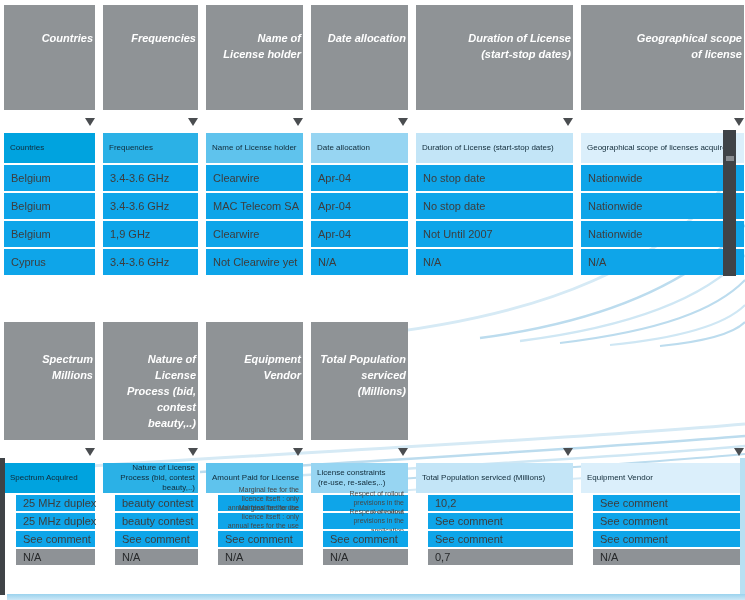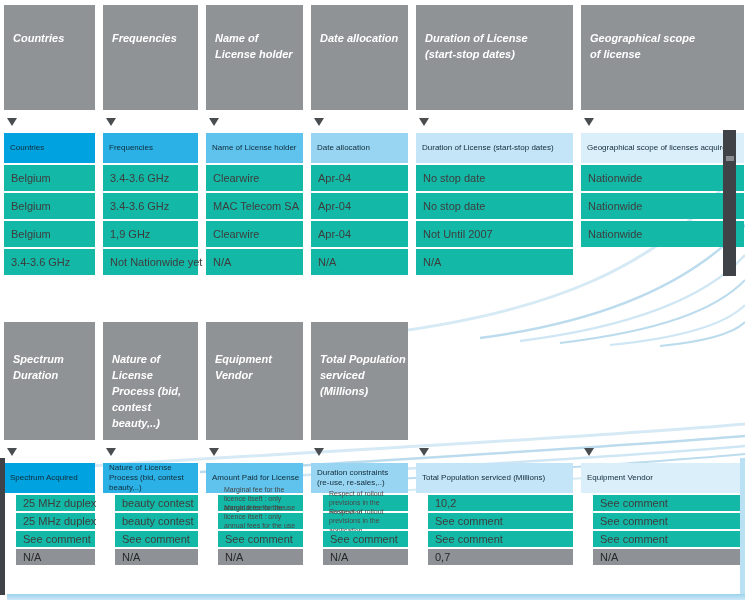--- a/index.html
+++ b/index.html
@@ -1,38 +1,38 @@
 <!DOCTYPE html>
 <html><head>
 <meta charset="utf-8">
 <style>
   html,body{margin:0;padding:0;background:#fff;}
   #stage{position:relative;width:745px;height:600px;background:#ffffff;overflow:hidden;
          font-family:"Liberation Sans",sans-serif;}
   #stage *{box-sizing:border-box;}
   .swoosh{position:absolute;left:0;top:0;z-index:0;}
-  .tbl{position:absolute;left:0;width:745px;z-index:1;}
+  .tbl{position:absolute;left:0;width:745px;z-index:1;text-align:right;}
   #top-table{top:5px;}
   #bottom-table{top:322px;}
   .grid{display:grid;grid-template-columns:91px 95px 97px 97px 157px 163px;column-gap:8px;padding-left:4px;}
   
   .panel{background:#8f9396;color:#ffffff;font-style:italic;font-weight:bold;font-size:11px;
          line-height:1.45;white-space:pre-line;padding:26px 2px 0 9px;}
   #top-table .panel{height:105px;}
   #bottom-table .panel{height:118px;padding-top:30px;}
   
   .arrow-row{margin-top:7px;height:9px;}
   .tri{display:inline-block;width:0;height:0;border:5px solid transparent;border-top:8px solid #4a4d50;margin-left:3px;}
   
   .colhead-row{margin-top:7px;}
   .colhead{height:30px;display:flex;align-items:center;font-size:8px;color:#102a38;
            padding:0 3px 0 6px;line-height:1.25;white-space:pre-line;}
   
   .datarow{margin-top:2px;}
-  .cell{background:#14b8a6;height:26px;display:flex;align-items:center;
+  .cell{background:#0ea5e9;height:26px;display:flex;align-items:center;
         padding:0 2px 0 7px;font-size:11px;color:#3d3d3d;white-space:nowrap;}
   #bottom-table .cell{height:16px;margin-left:12px;}
   .cell.small{font-size:7px;white-space:normal;line-height:1.3;padding:2px 4px 2px 6px;color:#474747;}
   .row-dark .cell{background:#8e9296;color:#26282a;}
   
   #top-scroll{position:absolute;left:723px;top:130px;width:13px;height:146px;background:#3f4347;z-index:2;}
   #top-scroll .thumb{display:block;margin:26px auto 0;width:8px;height:5px;background:#888c90;}
   #bottom-left-scroll{position:absolute;left:0;top:458px;width:5px;height:137px;background:#3f4347;z-index:2;}
   #bottom-right-strip{position:absolute;left:740px;top:458px;width:5px;height:137px;background:#b9e0f3;z-index:2;}
   #hbar{position:absolute;left:7px;top:594px;width:738px;height:6px;
@@ -104,37 +104,38 @@
         </div>
         <div class="grid datarow">
           <div class="cell">Belgium</div>
           <div class="cell">1,9 GHz</div>
           <div class="cell">Clearwire</div>
           <div class="cell">Apr-04</div>
           <div class="cell">Not Until 2007</div>
           <div class="cell">Nationwide</div>
         </div>
         <div class="grid datarow">
+          <div class="cell">Cyprus</div>
           <div class="cell">3.4-3.6 GHz</div>
-          <div class="cell">Not Nationwide yet</div>
+          <div class="cell">Not Clearwire yet</div>
           <div class="cell">N/A</div>
           <div class="cell">N/A</div>
           <div class="cell">N/A</div>
         </div>
       </div>
   </section>
 
   <div id="top-scroll">
     <span class="thumb"></span>
   </div>
 
   <section class="tbl" id="bottom-table">
     <div class="grid">
         <div class="panel">Spectrum
-Duration</div>
+Millions</div>
         <div class="panel">Nature of License
 Process (bid,
 contest beauty,..)</div>
         <div class="panel">Equipment
 Vendor</div>
         <div class="panel">Total Population
 serviced (Millions)</div>
       </div>
     <div class="grid arrow-row">
         <div><span class="tri"></span></div>
@@ -142,21 +143,21 @@
         <div><span class="tri"></span></div>
         <div><span class="tri"></span></div>
         <div><span class="tri"></span></div>
         <div><span class="tri"></span></div>
       </div>
     <div class="grid colhead-row">
         <div class="colhead" style="background: rgb(0, 163, 223);">Spectrum Acquired</div>
         <div class="colhead" style="background: rgb(43, 177, 230);">Nature of License
 Process (bid, contest beauty,..)</div>
         <div class="colhead" style="background: rgb(95, 195, 237);">Amount Paid for License</div>
-        <div class="colhead" style="background: rgb(151, 213, 242);">Duration constraints
+        <div class="colhead" style="background: rgb(151, 213, 242);">License constraints
 (re-use, re-sales,..)</div>
         <div class="colhead" style="background: rgb(195, 229, 247);">Total Population serviced (Millions)</div>
         <div class="colhead" style="background: rgb(219, 239, 251);">Equipment Vendor</div>
       </div>
     <div>
         <div class="grid datarow">
           <div class="cell">25 MHz duplex</div>
           <div class="cell">beauty contest</div>
           <div class="cell small">Marginal fee for the licence itseft : only annual fees for the use of frequencies.</div>
           <div class="cell small">Respect of rollout previsions in the application</div>

